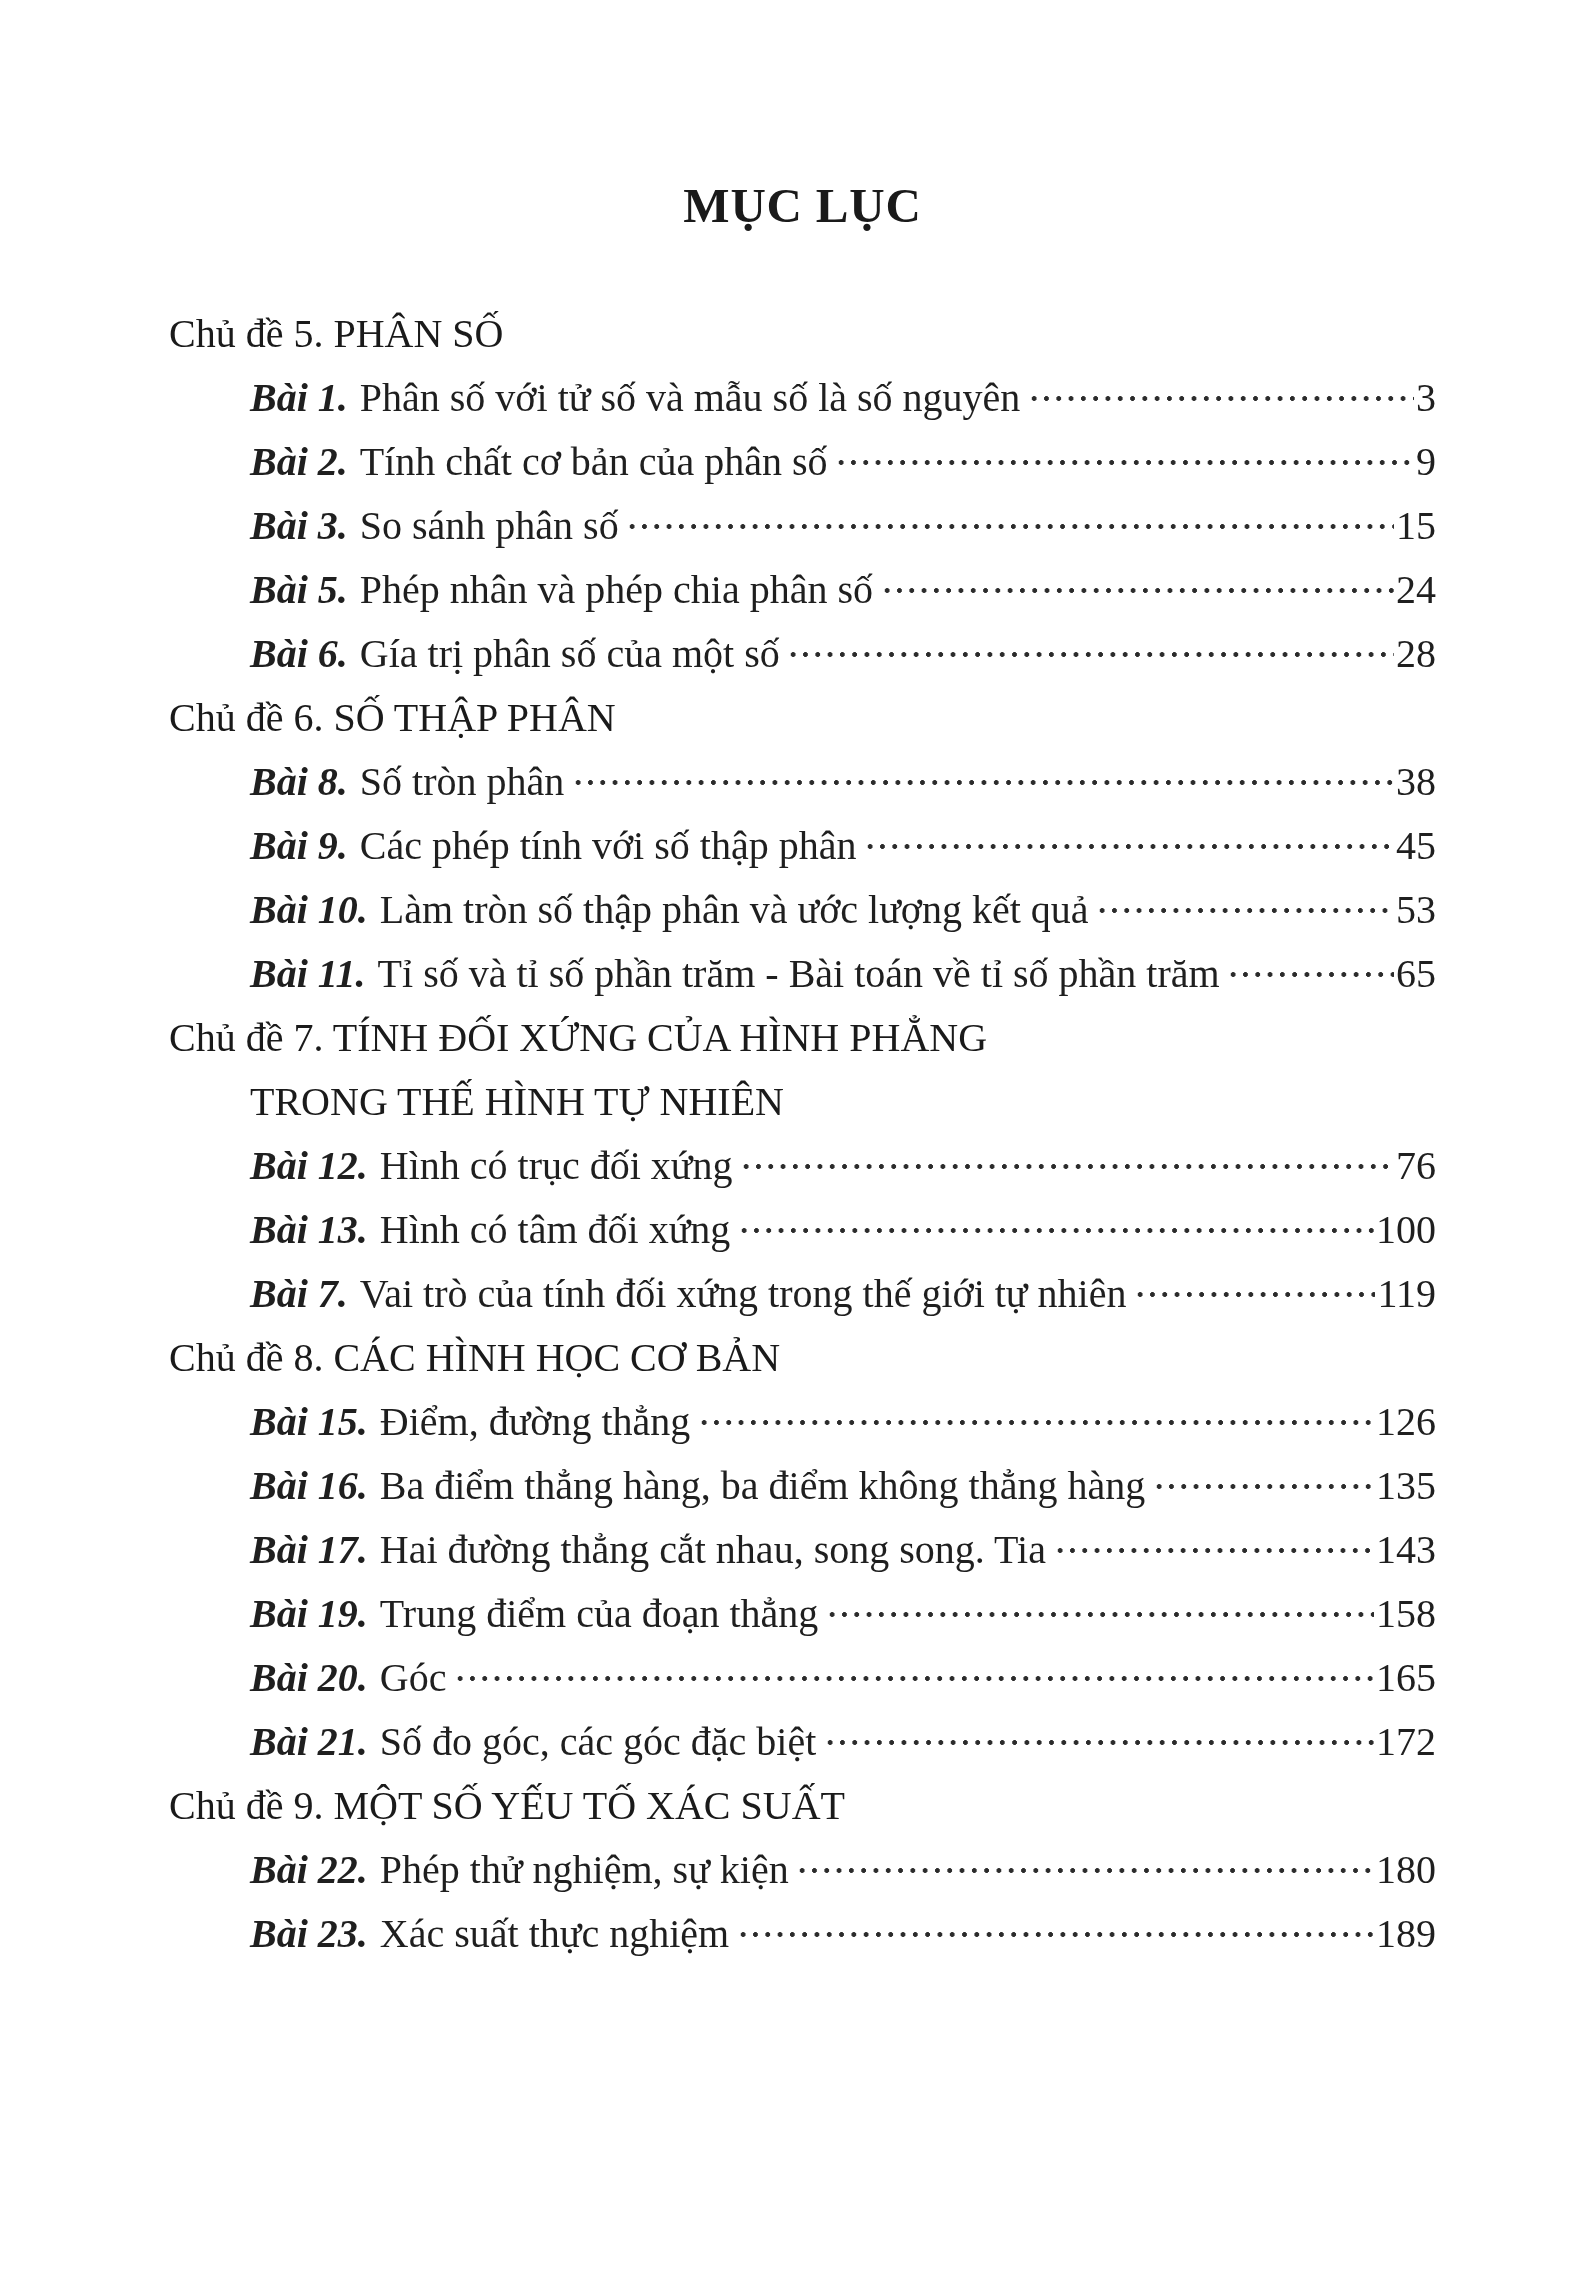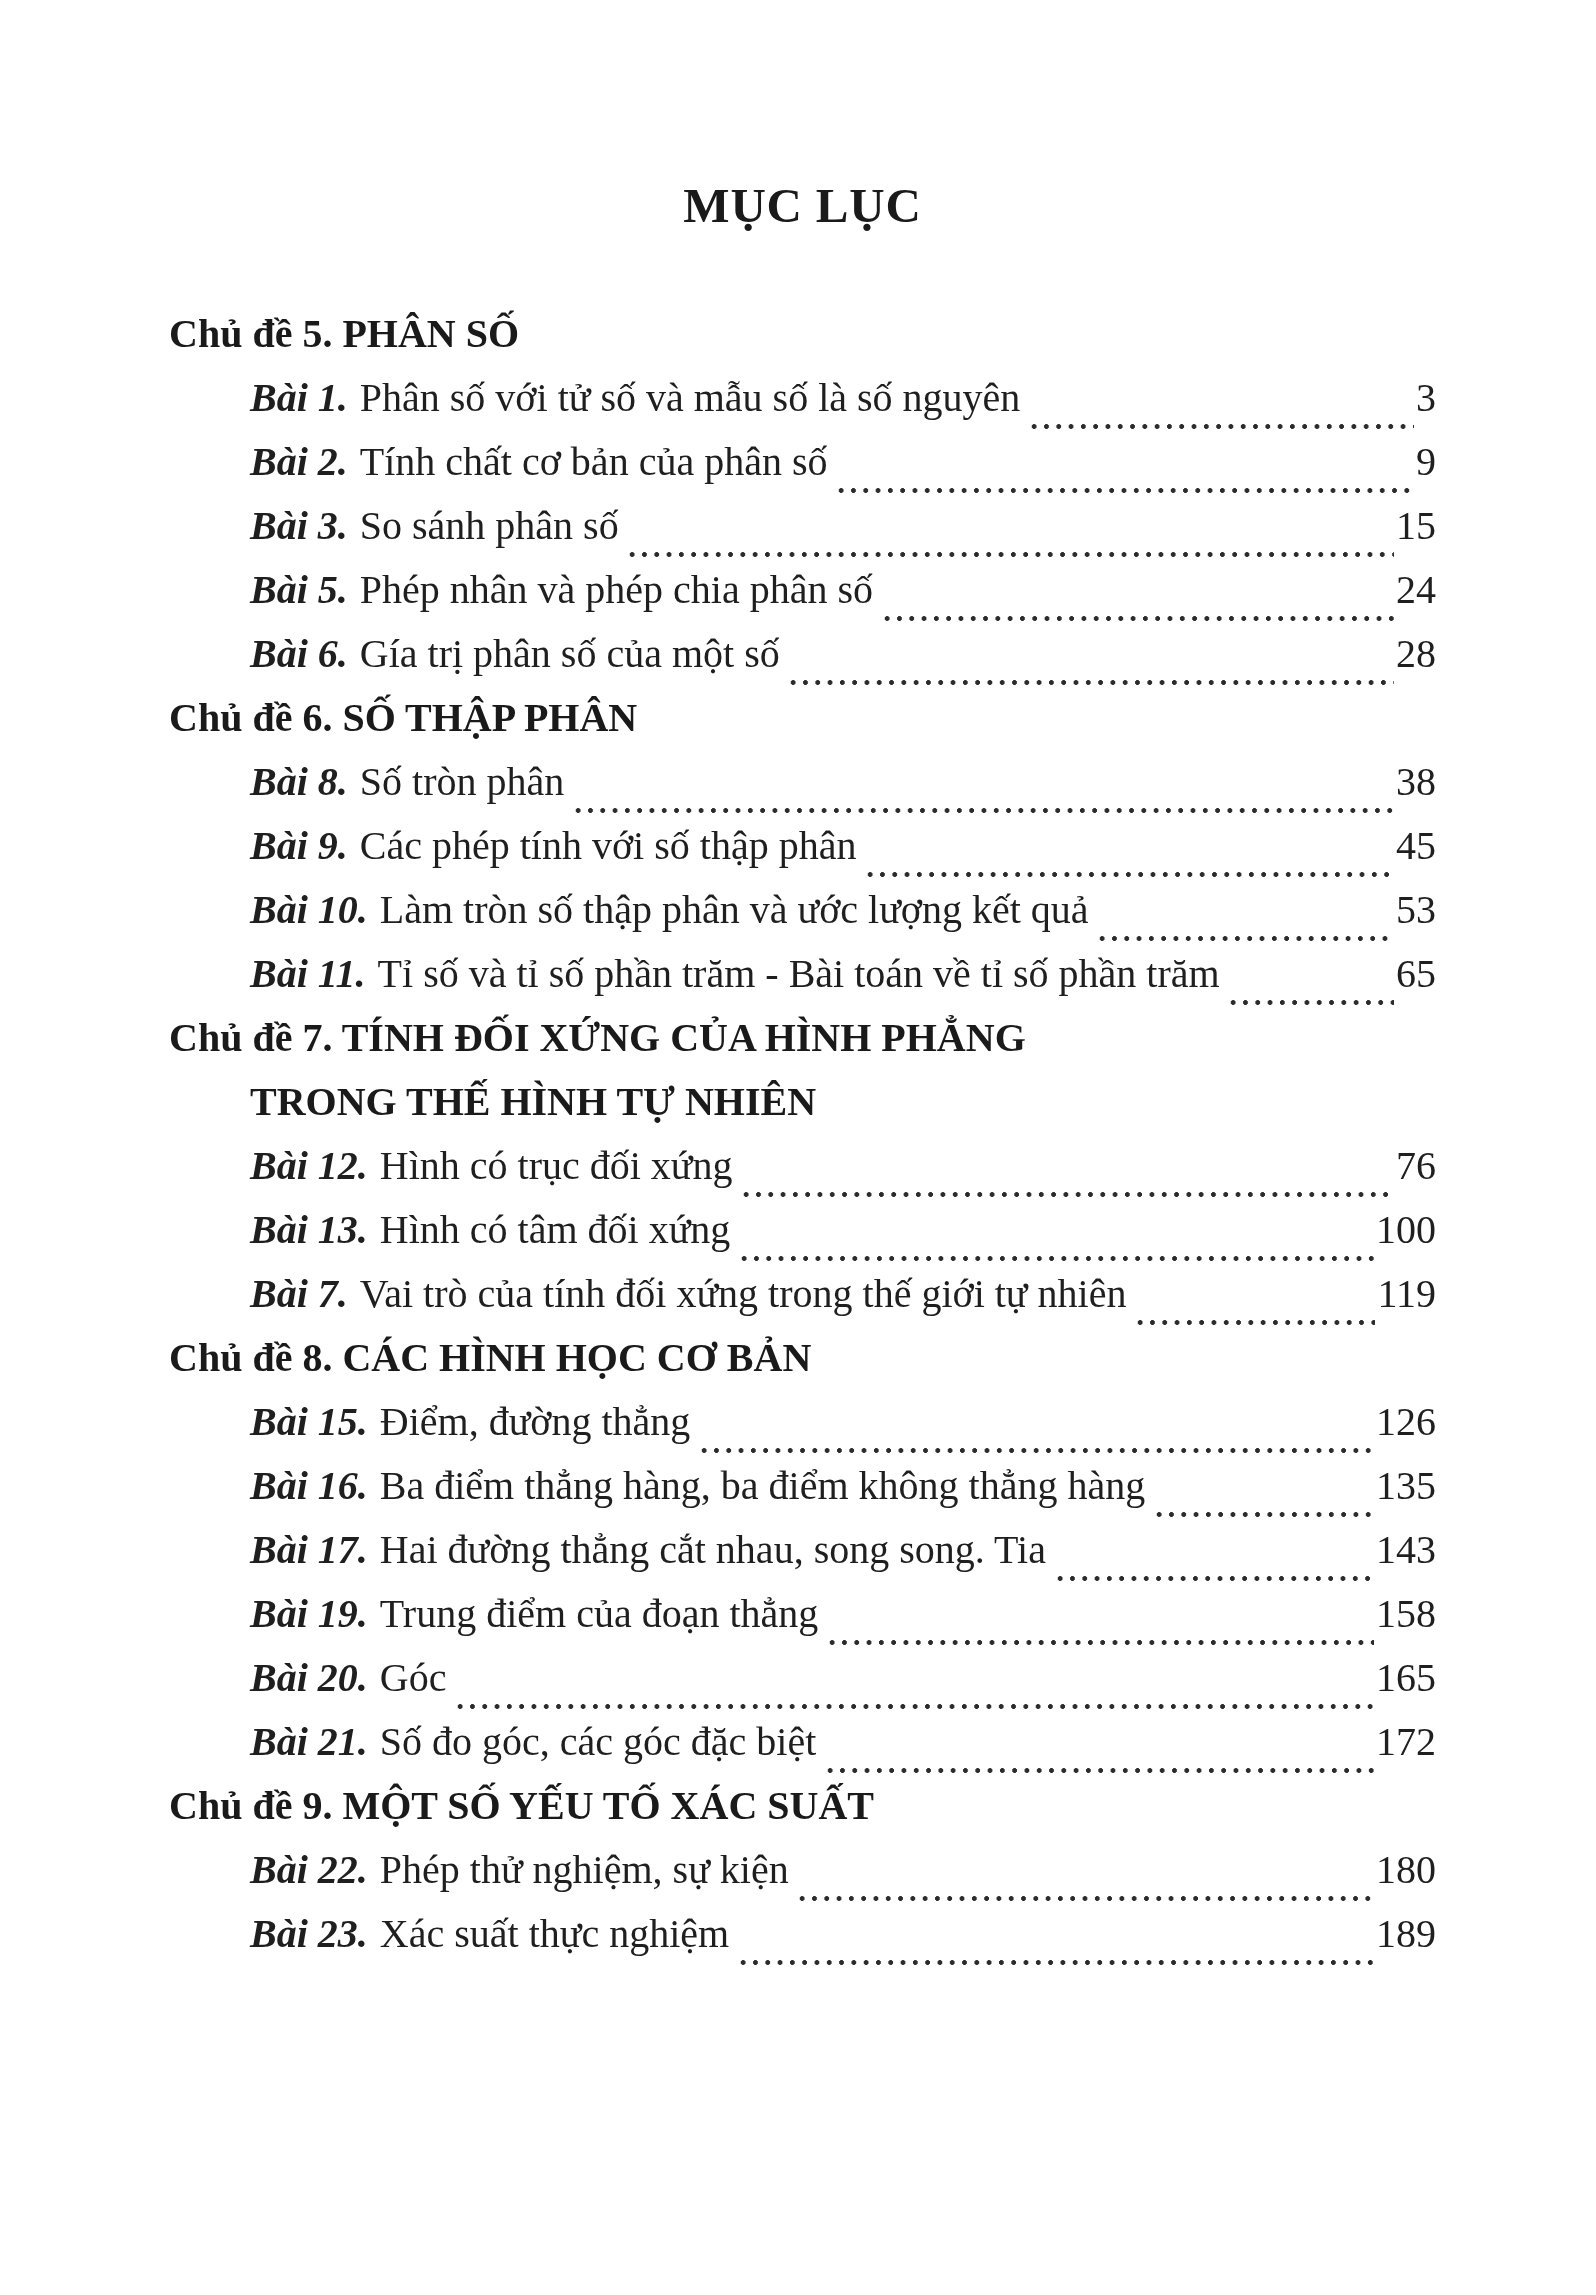--- a/index.html
+++ b/index.html
@@ -25,31 +25,31 @@
     font-size: 49px;
     font-weight: bold;
     text-align: center;
     letter-spacing: 0.8px;
     margin: 0 0 68px 0;
     color: #1a1a1a;
   }
   .toc-section { margin: 0; }
   .section-heading {
     font-size: 40px;
-    font-weight: bold;
+    font-weight: normal;
     line-height: 64px;
     color: #1a1a1a;
     white-space: nowrap;
   }
   .heading-cont {
     padding-left: 81px;
   }
   .entry {
     display: flex;
-    align-items: flex-end;
+    align-items: center;
     padding-left: 81px;
     font-size: 40px;
     line-height: 64px;
     white-space: nowrap;
   }
   .entry-label {
     font-style: italic;
     font-weight: bold;
     margin-right: 12px;
     flex: 0 0 auto;

